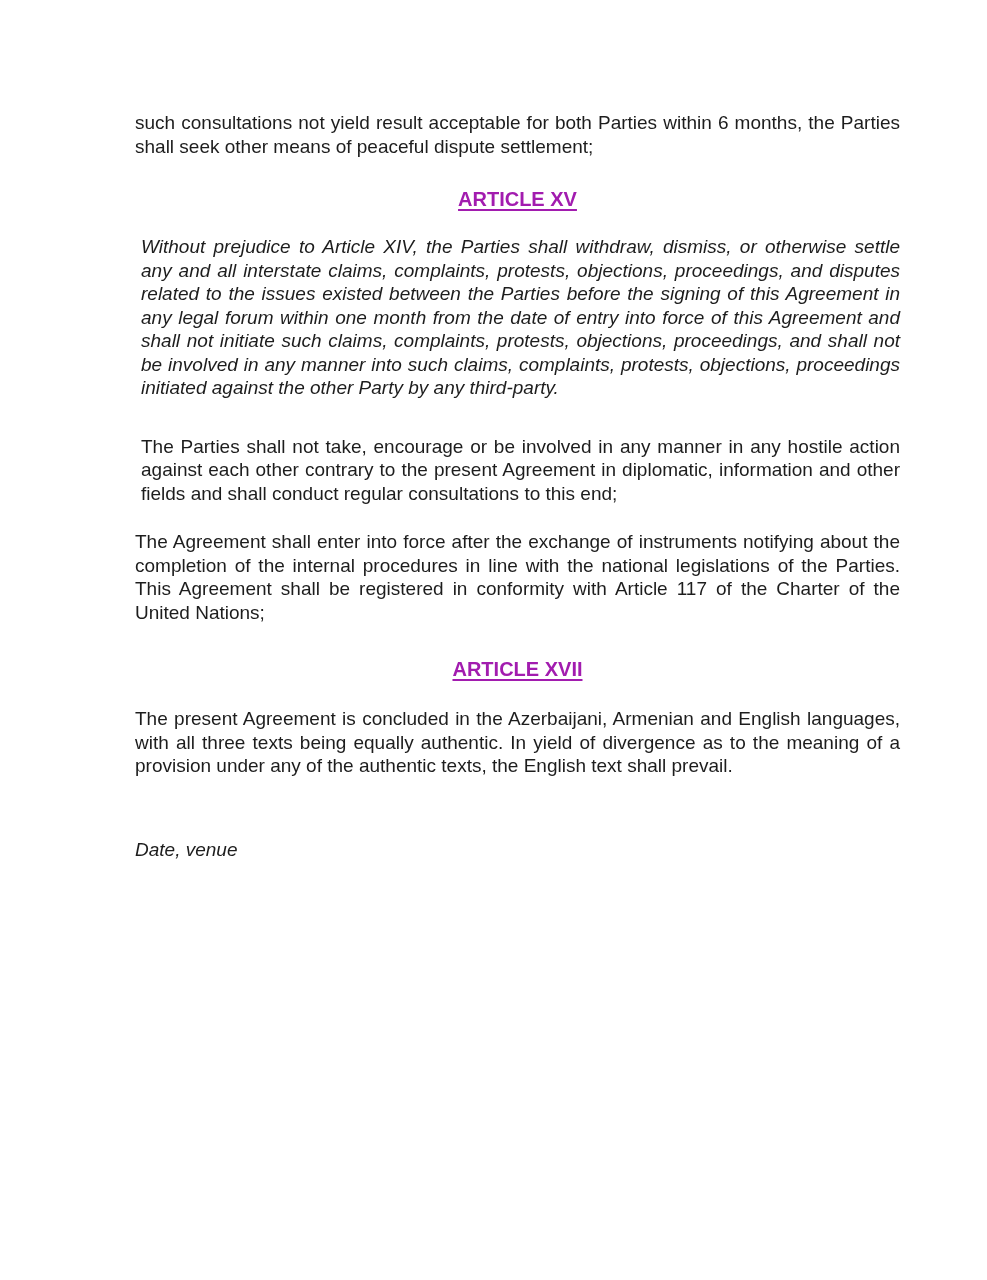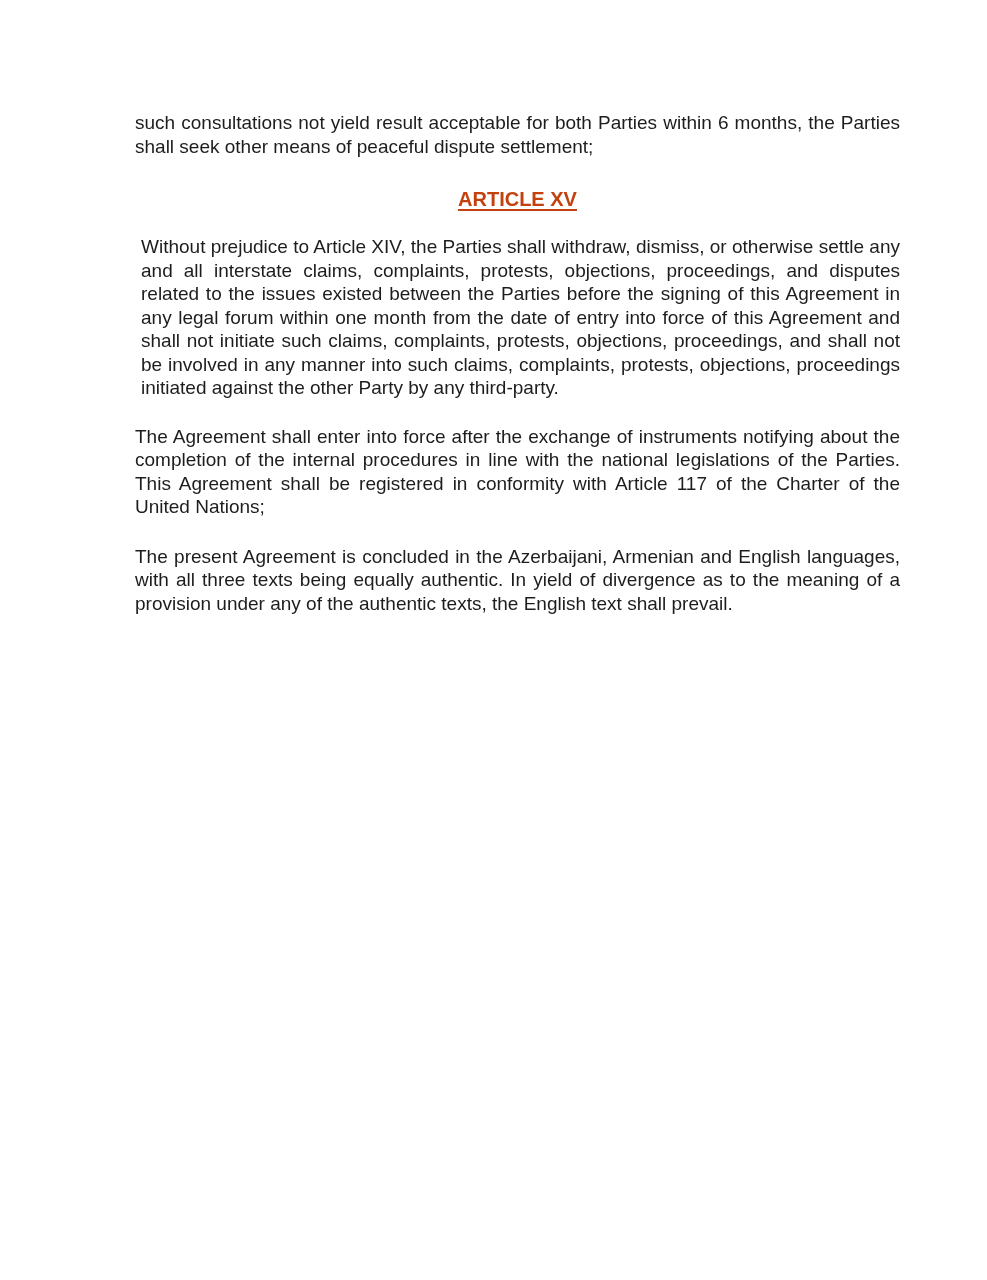--- a/index.html
+++ b/index.html
@@ -36,29 +36,29 @@
   }
   .intro {
     margin-top: 111px;
   }
   .heading {
     margin: 0;
     font-size: 20px;
     line-height: 24px;
     font-weight: bold;
     text-align: center;
-    color: #c2410c;
+    color: #a21caf;
   }
   .heading .heading-text {
     text-decoration: underline;
     text-decoration-thickness: 2px;
     text-underline-offset: 3px;
   }
   .mt-h-xv   { margin-top: 29px; }
-  .mt-p2     { margin-top: 24px; }
+  .mt-p2     { margin-top: 24px; font-style: italic; }
   .mt-p3     { margin-top: 35px; }
   .mt-h-xvi  { margin-top: 33px; }
   .mt-p4     { margin-top: 25px; }
   .mt-h-xvii { margin-top: 33px; }
   .mt-p5     { margin-top: 26px; }
   .signature {
     margin: 60px 0 0 0;
     font-size: 19px;
     line-height: 23.5px;
     font-style: italic;
@@ -83,24 +83,29 @@
   <div class="content">
 
     <p class="para intro">such consultations not yield result acceptable for both Parties within 6 months, the Parties shall seek other means of peaceful dispute settlement;</p>
 
     <h2 class="heading mt-h-xv">
       <span class="heading-text">ARTICLE XV</span>
     </h2>
 
     <p class="para indented mt-p2">Without prejudice to Article XIV, the Parties shall withdraw, dismiss, or otherwise settle any and all interstate claims, complaints, protests, objections, proceedings, and disputes related to the issues existed between the Parties before the signing of this Agreement in any legal forum within one month from the date of entry into force of this Agreement and shall not initiate such claims, complaints, protests, objections, proceedings, and shall not be involved in any manner into such claims, complaints, protests, objections, proceedings initiated against the other Party by any third-party.</p>
 
+    <p class="para indented mt-p3">The Parties shall not take, encourage or be involved in any manner in any hostile action against each other contrary to the present Agreement in diplomatic, information and other fields and shall conduct regular consultations to this end;</p>
 
 
     <p class="para mt-p4">The Agreement shall enter into force after the exchange of instruments notifying about the completion of the internal procedures in line with the national legislations of the Parties. This Agreement shall be registered in conformity with Article 117 of the Charter of the United Nations;</p>
 
+    <h2 class="heading mt-h-xvii">
+      <span class="heading-text">ARTICLE XVII</span>
+    </h2>
 
     <p class="para mt-p5">The present Agreement is concluded in the Azerbaijani, Armenian and English languages, with all three texts being equally authentic. In yield of divergence as to the meaning of a provision under any of the authentic texts, the English text shall prevail.</p>
 
+    <p class="signature">Date, venue</p>
 
   </div>
 
   <div class="page-number">4</div>
 </div>
 
 </body></html>

